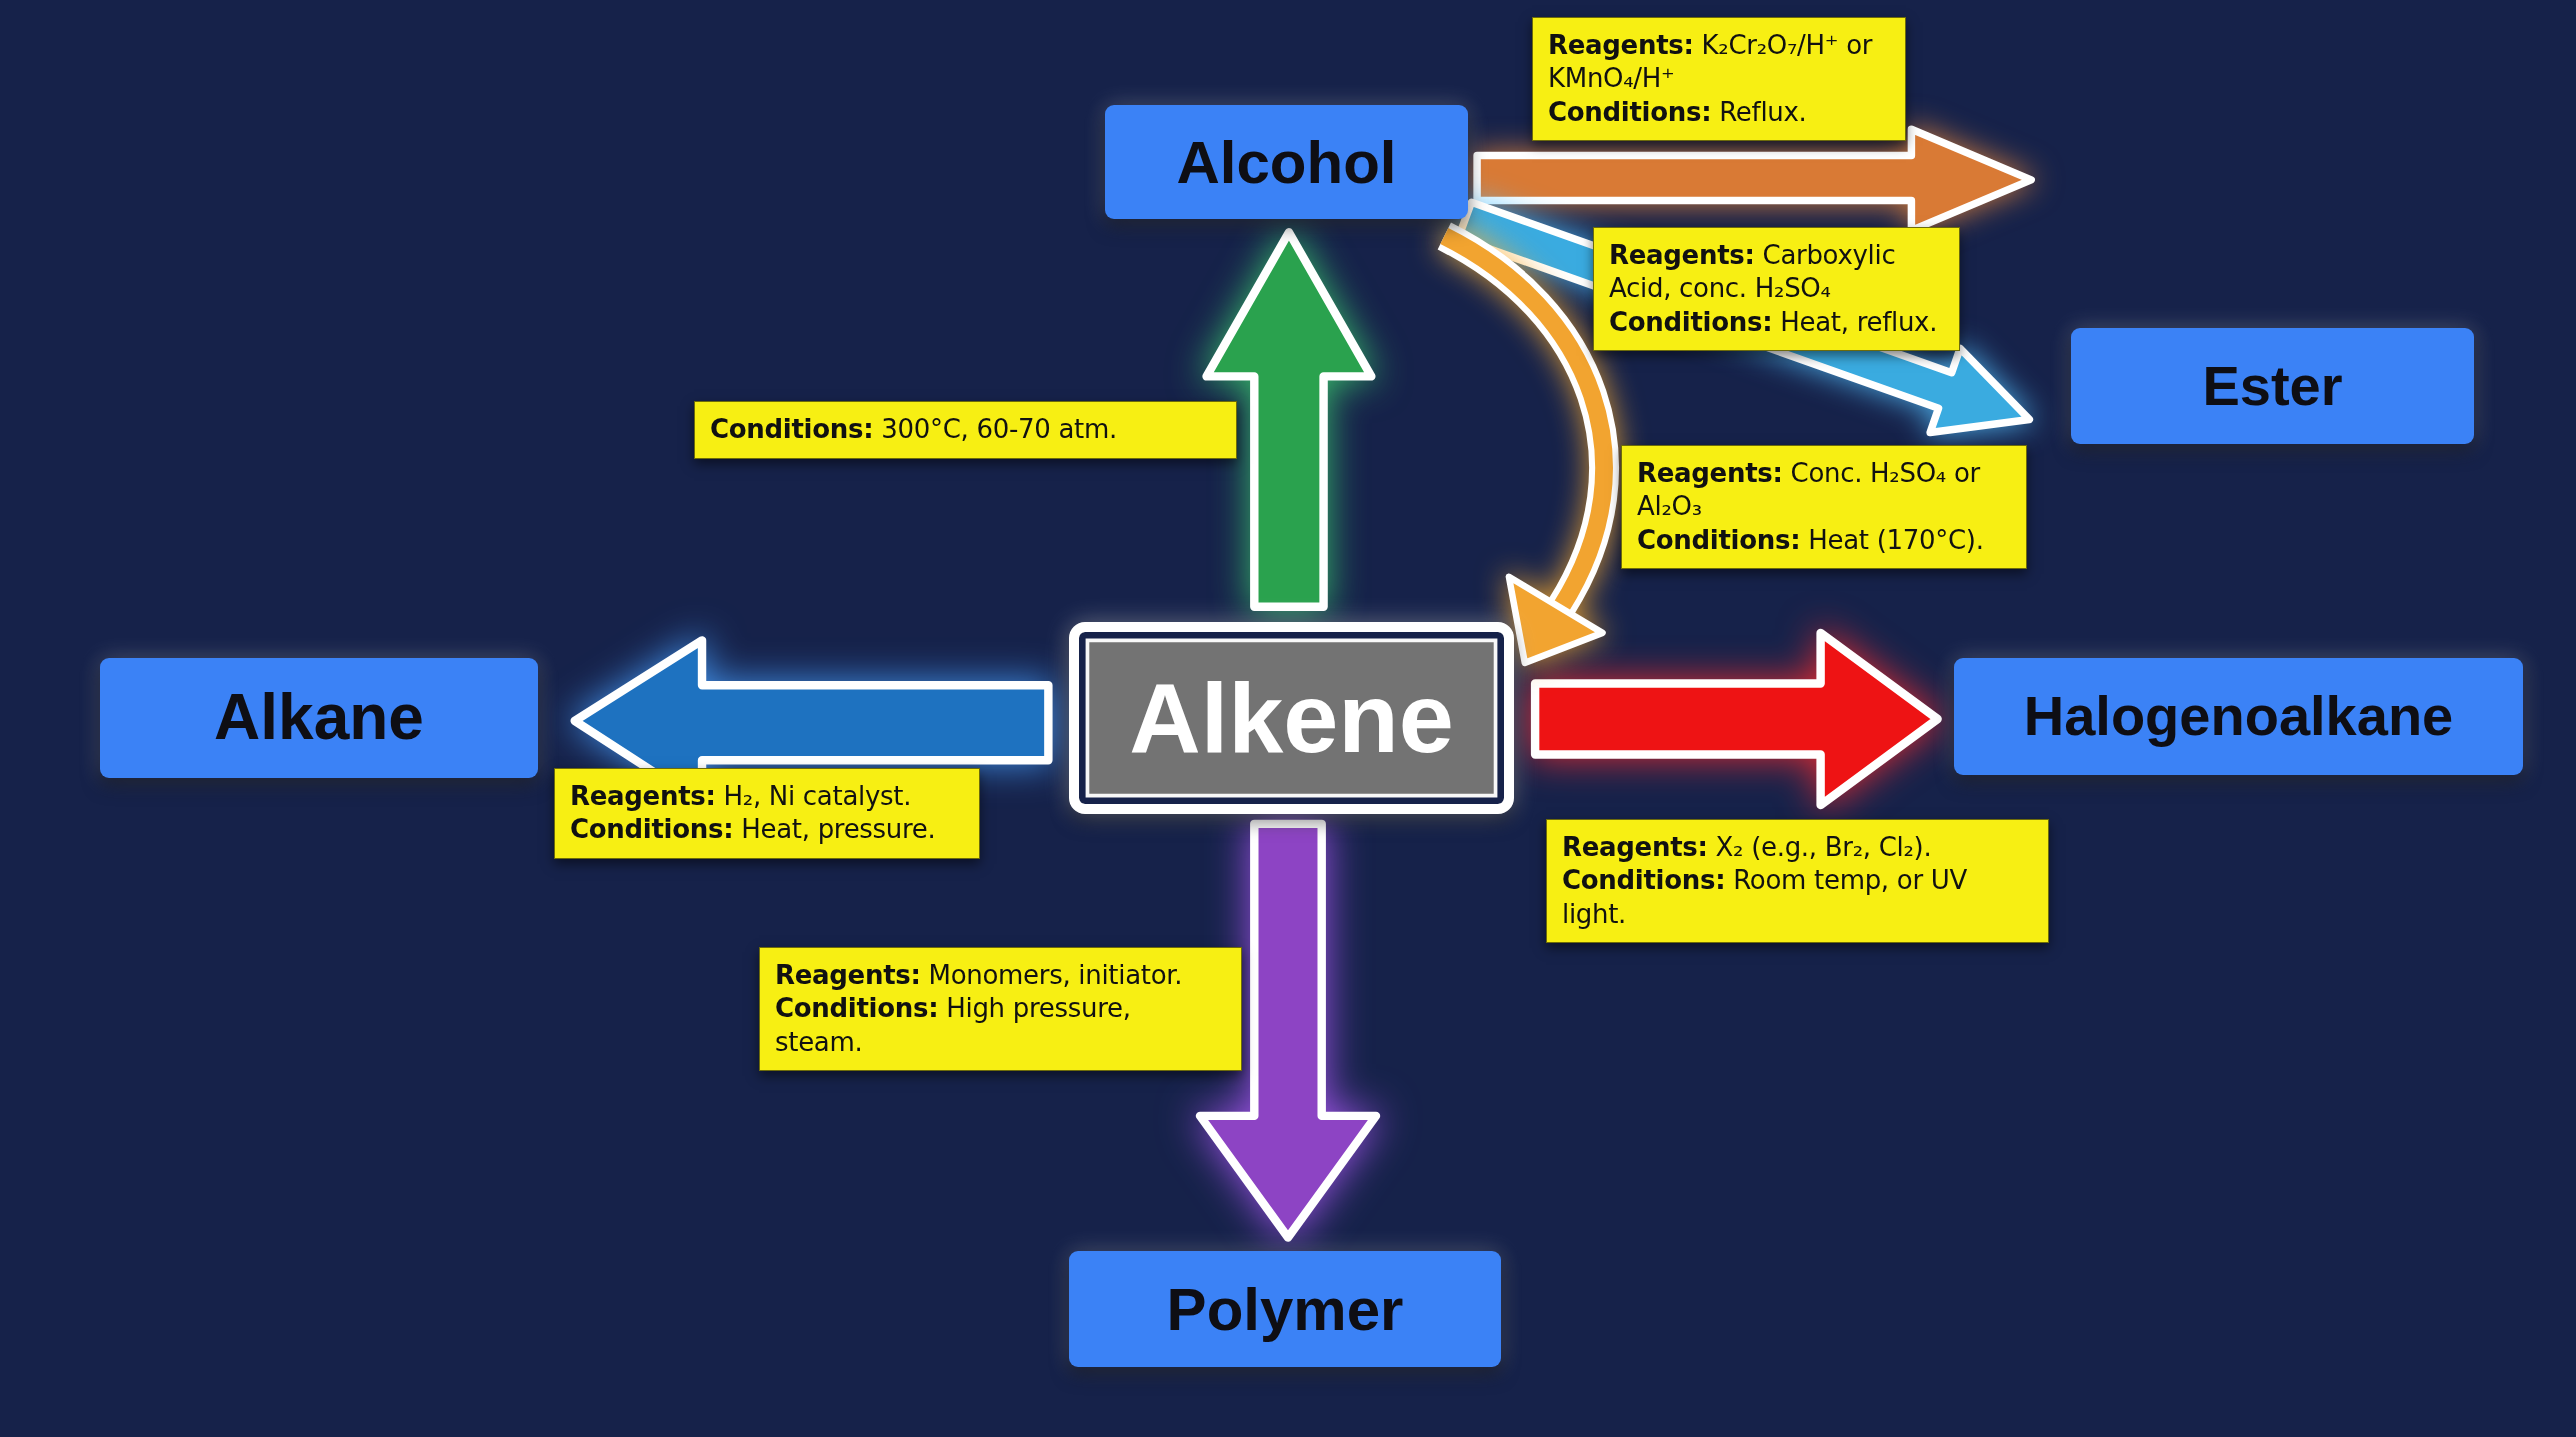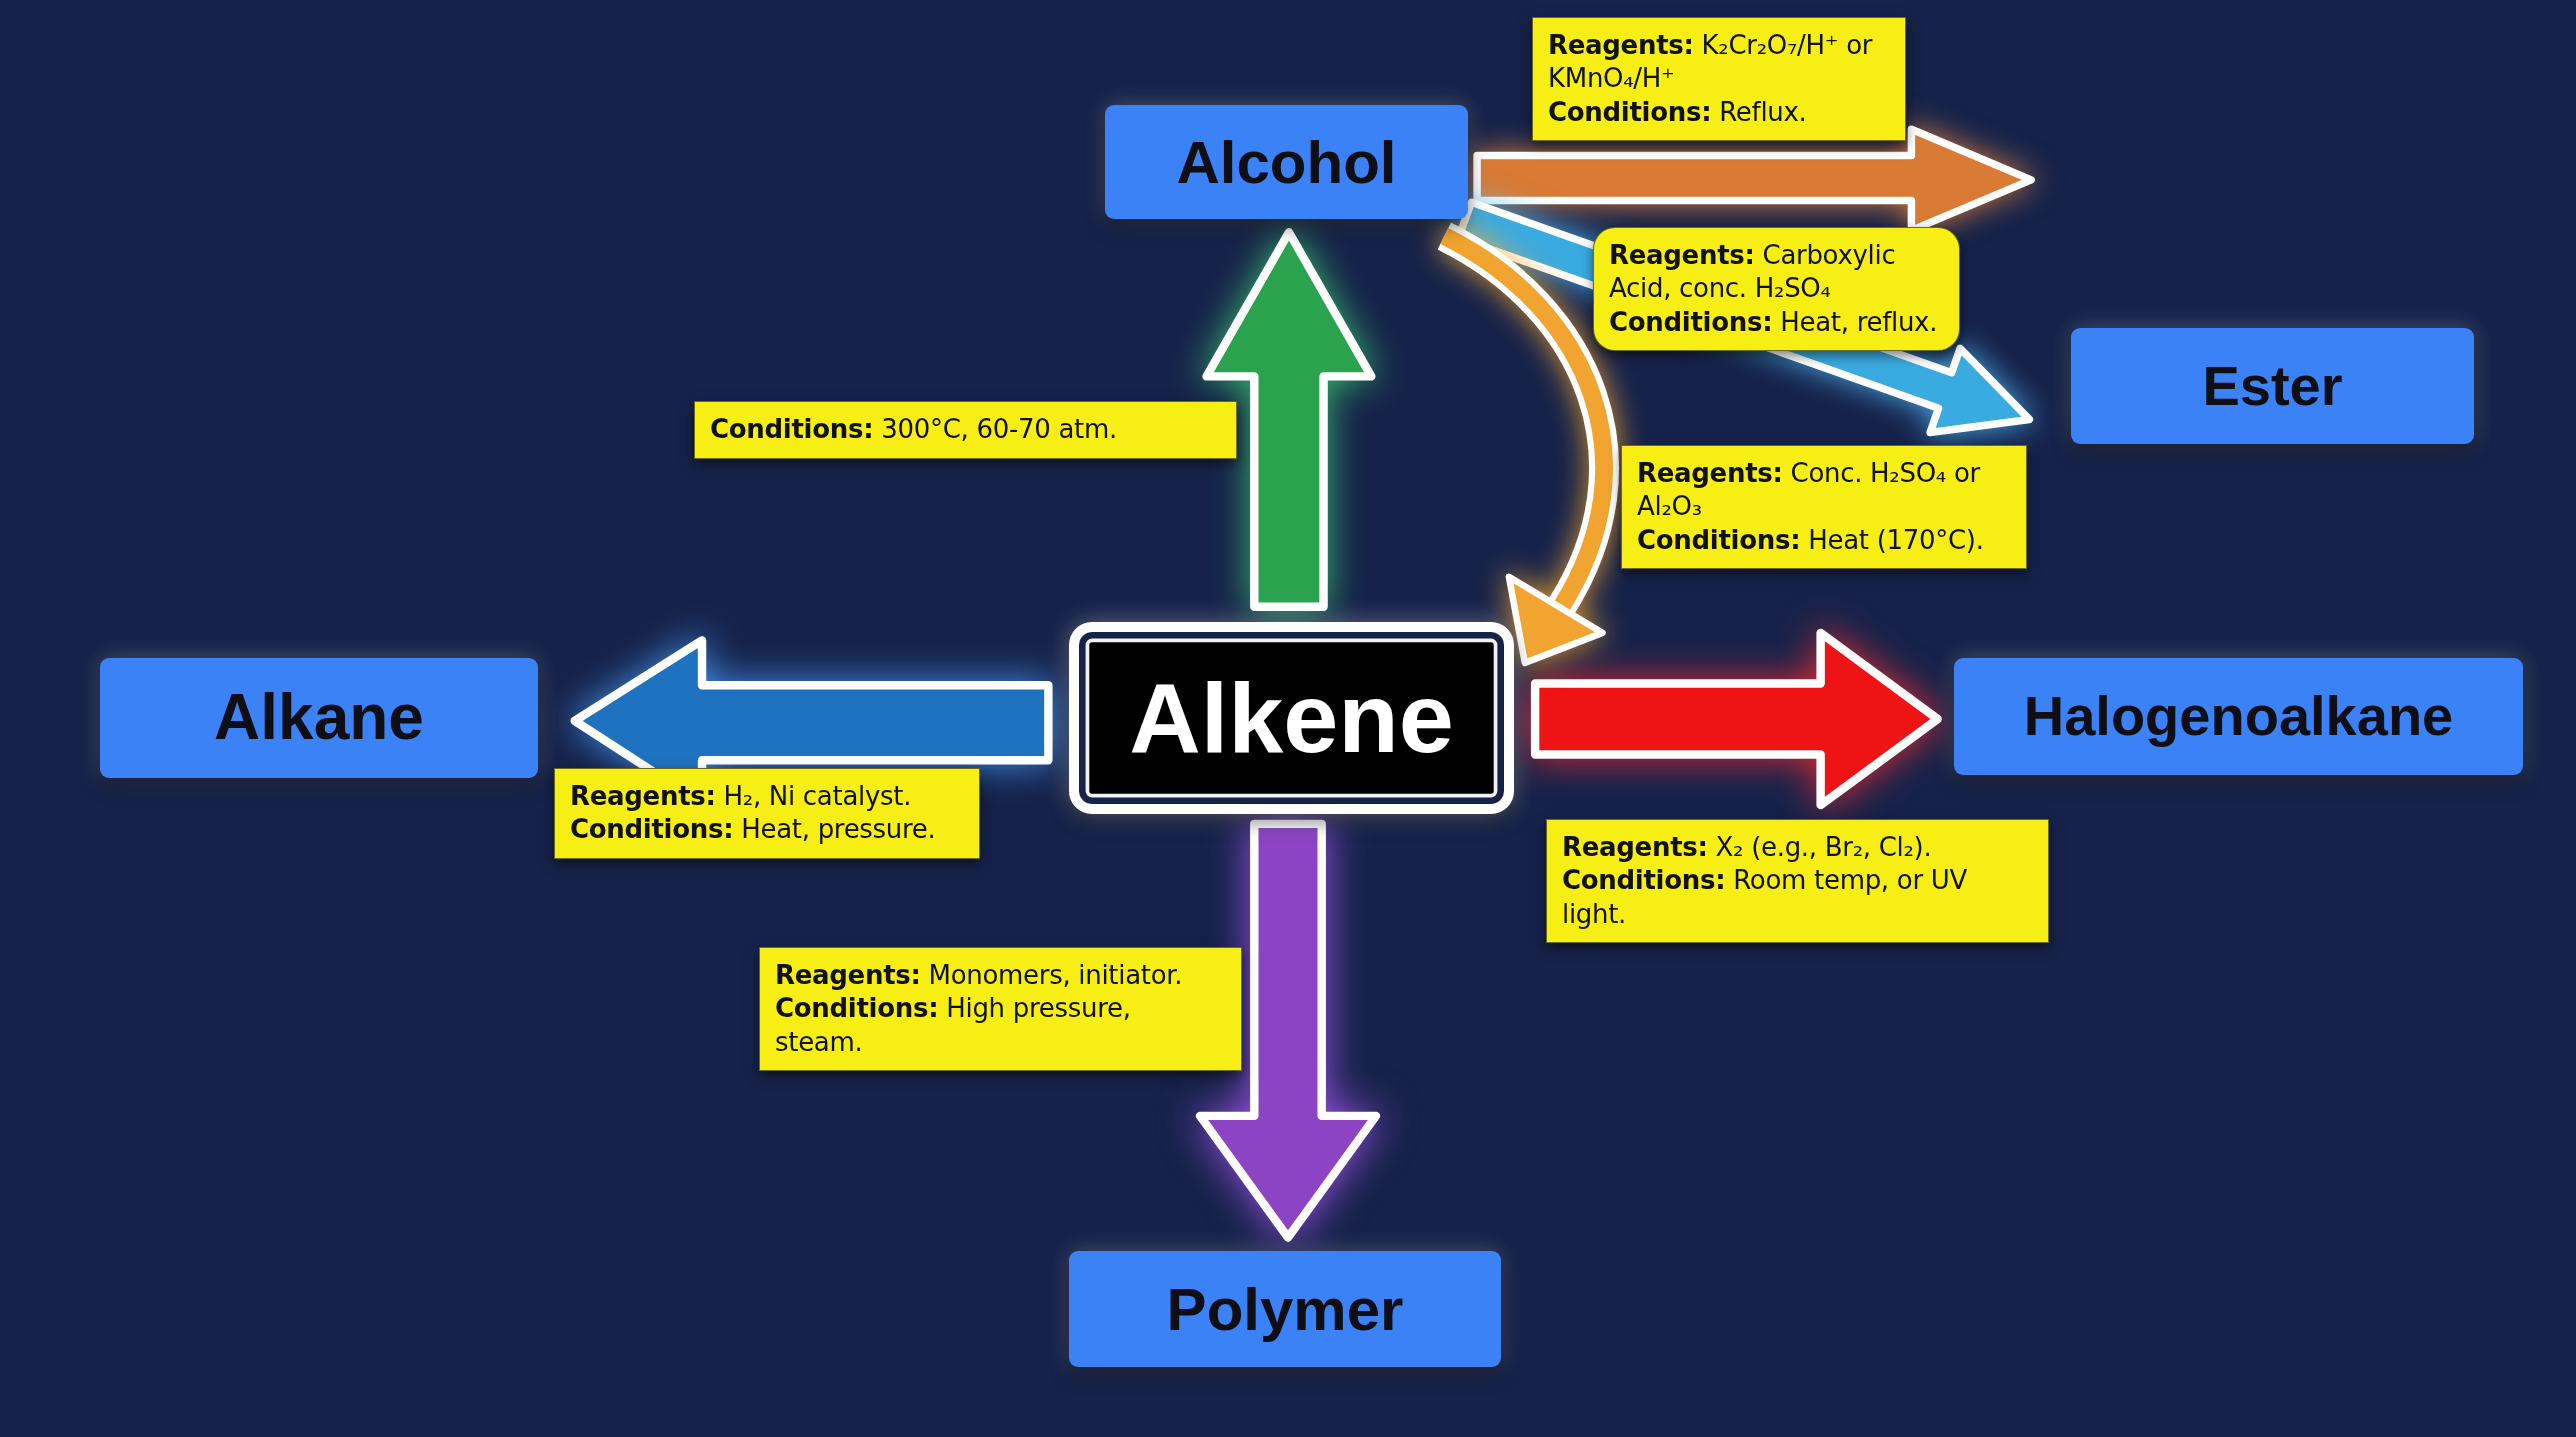--- a/index.html
+++ b/index.html
@@ -18,22 +18,22 @@
   .g-cyan  {filter:drop-shadow(0 0 16px rgba(85,195,255,.85));}
   .g-amber {filter:drop-shadow(0 0 16px rgba(248,170,45,.85));}
 
   .node{
     position:absolute;display:flex;align-items:center;justify-content:center;
     background:#3b82f6;color:#0e0e14;font-weight:bold;text-align:center;
     border-radius:9px;line-height:1.05;
     box-shadow:0 7.5px 17px rgba(0,0,0,.5), 0 0 22.5px rgba(255,255,255,.25);
   }
   .node-alkene{
-    background:#000000;color:#fff;
-    border:10.3px solid #fff;border-radius:23px;
+    background:#737373;color:#fff;
+    border:10.3px solid #fff;border-radius:16px;
     box-shadow:inset 0 0 0 6.6px #16224a, inset 0 0 0 10.3px rgba(255,255,255,.95),
                0 0 24px rgba(255,255,255,.35), 0 7.5px 17px rgba(0,0,0,.5);
   }
   .reagent{
     position:absolute;background:#f7ef13;color:#111;
     font-family:"DejaVu Sans","Liberation Sans",sans-serif;
     font-size:26px;letter-spacing:-0.3px;line-height:1.28;
     padding:11.2px 15px;border:1.9px solid rgba(35,35,5,.65);
     box-shadow:0 4.7px 11.2px rgba(0,0,0,.5);
   }
@@ -88,21 +88,21 @@
 
   <div class="node" style="left:1954px;top:658px;width:569px;height:117px;font-size:56px;">Halogenoalkane</div>
 
   <div class="node" style="left:1069px;top:1251px;width:432px;height:116px;font-size:60px;">Polymer</div>
 
   <div class="reagent" style="left:1532px;top:17px;width:374px;box-sizing:border-box;">
     <div><b>Reagents:</b> <span>K₂Cr₂O₇/H⁺ or KMnO₄/H⁺</span></div>
     <div><b>Conditions:</b> <span>Reflux.</span></div>
   </div>
 
-  <div class="reagent" style="left:1593px;top:227px;width:367px;box-sizing:border-box;border-radius:22px;">
+  <div class="reagent" style="left:1593px;top:227px;width:367px;box-sizing:border-box;">
     <div><b>Reagents:</b> <span>Carboxylic Acid, conc. H₂SO₄</span></div>
     <div><b>Conditions:</b> <span>Heat, reflux.</span></div>
   </div>
 
   <div class="reagent" style="left:1621px;top:445px;width:406px;box-sizing:border-box;">
     <div><b>Reagents:</b> <span>Conc. H₂SO₄ or Al₂O₃</span></div>
     <div><b>Conditions:</b> <span>Heat (170°C).</span></div>
   </div>
 
   <div class="reagent" style="left:694px;top:401px;width:543px;box-sizing:border-box;">

